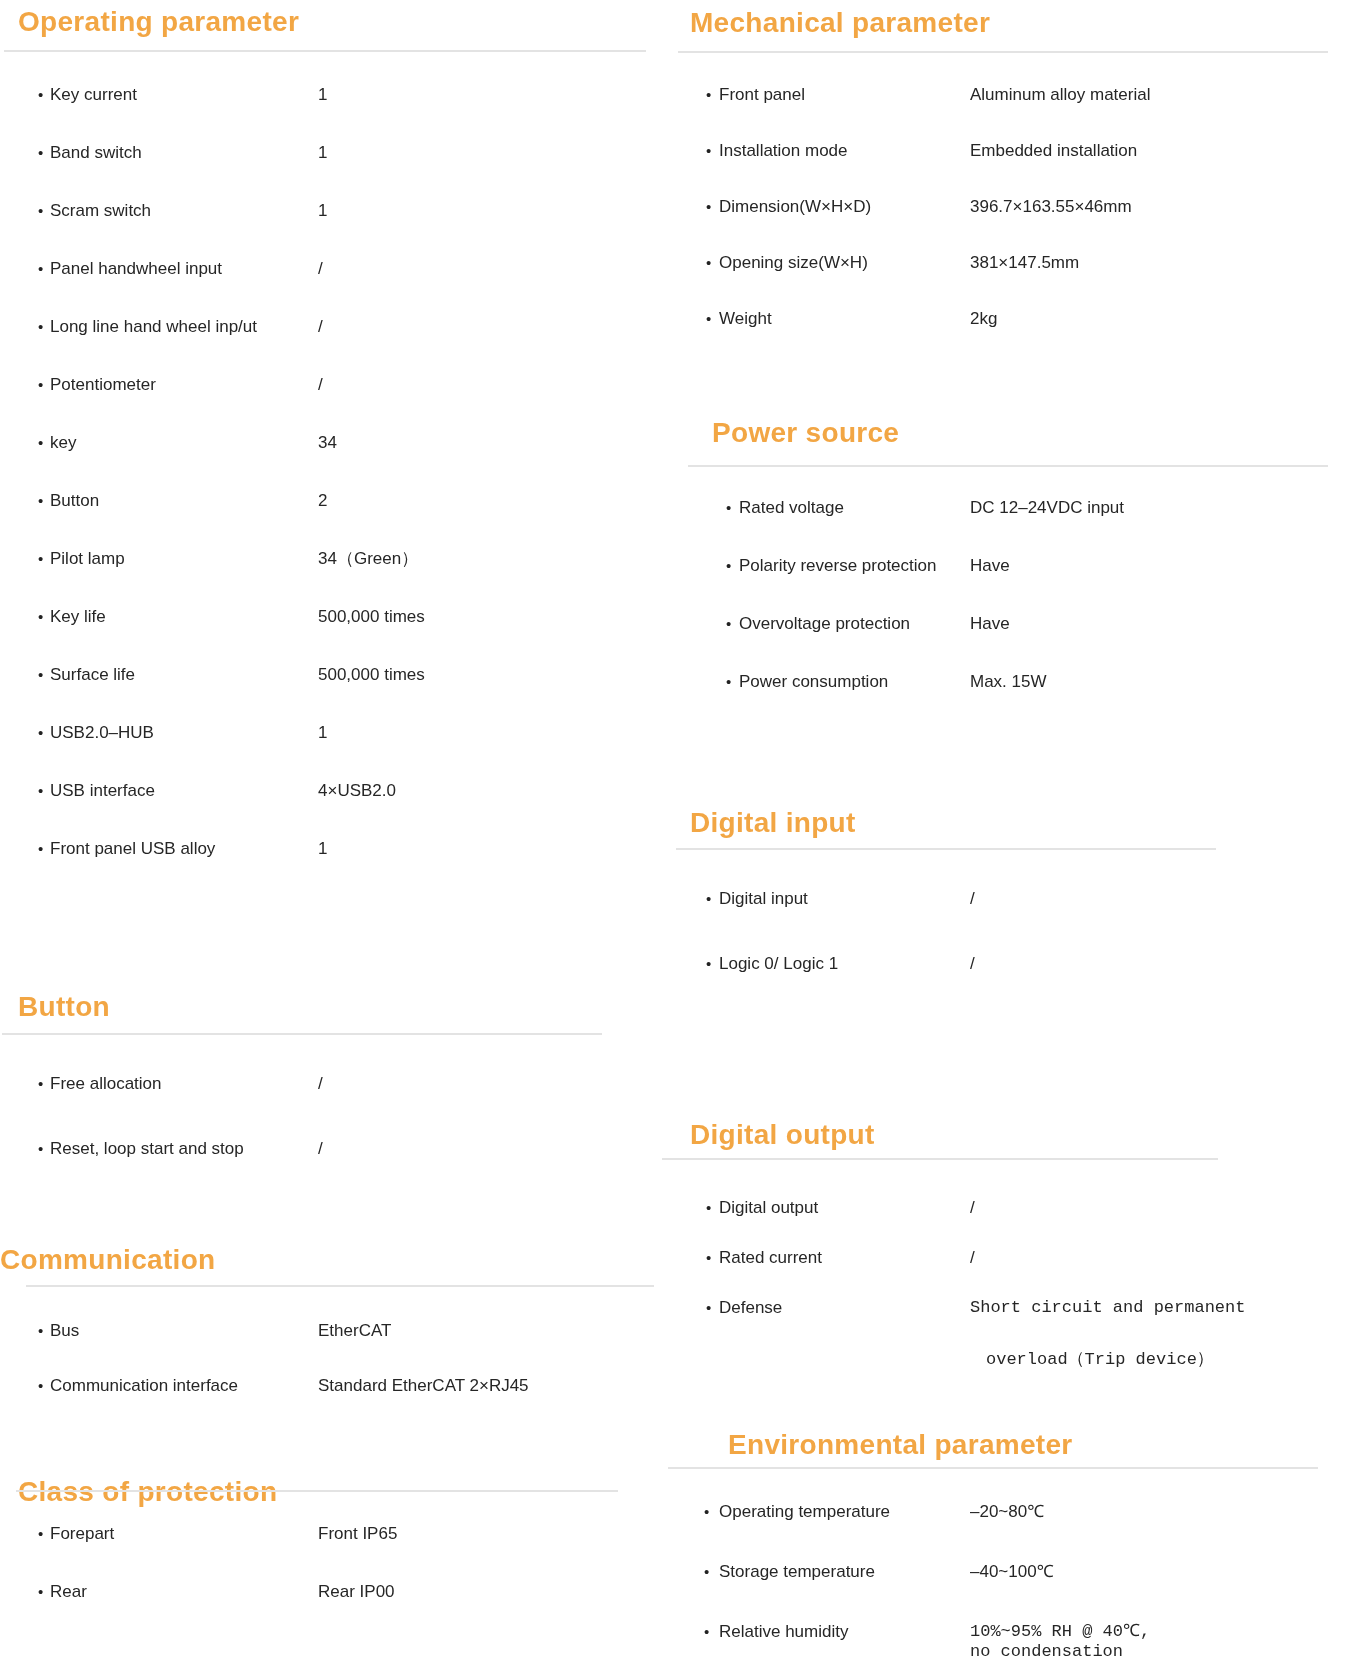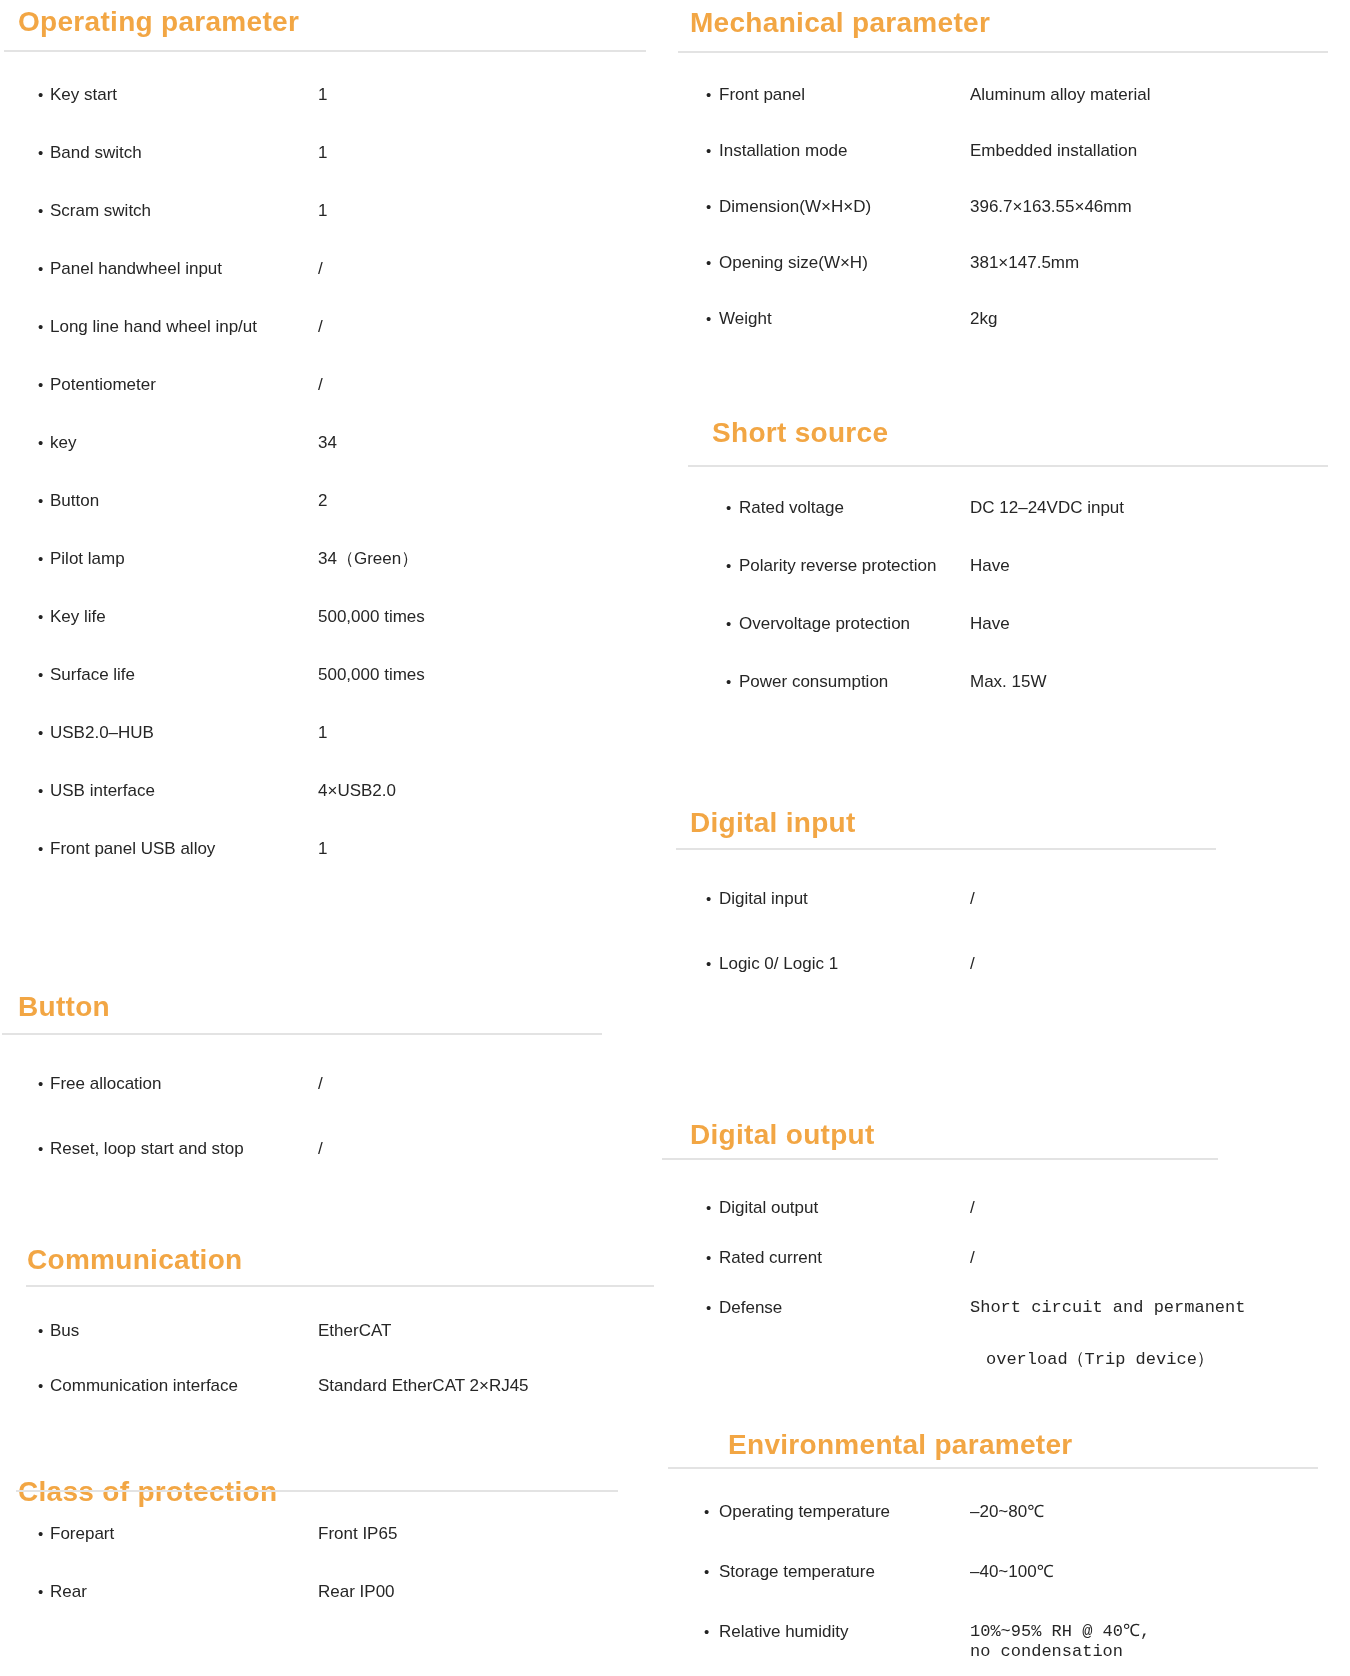--- a/index.html
+++ b/index.html
@@ -32,21 +32,21 @@
 </style>
 </head>
 <body>
 
 <div class="section" style="top:5px;">
   <h2 class="sec-title" style="left:18px;text-align:center;">Operating parameter</h2>
   <div class="divider" style="left:4px;top:45px;width:642px;"></div>
   <div class="rows" style="top:61px;--pitch:58px;--pad:19px;--bx:38px;--lx:50px;--vx:318px;">
       <div class="row">
     <span class="bullet">•</span>
-    <span class="label">Key start</span>
+    <span class="label">Key current</span>
     <span class="value">1</span>
   </div>
       <div class="row">
     <span class="bullet">•</span>
     <span class="label">Band switch</span>
     <span class="value">1</span>
   </div>
       <div class="row">
     <span class="bullet">•</span>
     <span class="label">Scram switch</span>
@@ -121,21 +121,21 @@
   </div>
       <div class="row">
     <span class="bullet">•</span>
     <span class="label">Reset, loop start and stop</span>
     <span class="value">/</span>
   </div>
     </div>
 </div>
 
 <div class="section" style="top:1243px;">
-  <h2 class="sec-title" style="left:27px;">Communication</h2>
+  <h2 class="sec-title" style="left:0;">Communication</h2>
   <div class="divider" style="left:26px;top:42px;width:628px;"></div>
   <div class="rows" style="top:61px;--pitch:55px;--pad:17px;--bx:38px;--lx:50px;--vx:318px;">
       <div class="row">
     <span class="bullet">•</span>
     <span class="label">Bus</span>
     <span class="value">EtherCAT</span>
   </div>
       <div class="row">
     <span class="bullet">•</span>
     <span class="label">Communication interface</span>
@@ -187,21 +187,21 @@
   </div>
       <div class="row">
     <span class="bullet">•</span>
     <span class="label">Weight</span>
     <span class="value">2kg</span>
   </div>
     </div>
 </div>
 
 <div class="section" style="top:416px;">
-  <h2 class="sec-title" style="left:712px;">Short source</h2>
+  <h2 class="sec-title" style="left:712px;">Power source</h2>
   <div class="divider" style="left:688px;top:49px;width:640px;"></div>
   <div class="rows" style="top:63px;--pitch:58px;--pad:19px;--bx:726px;--lx:739px;--vx:970px;">
       <div class="row">
     <span class="bullet">•</span>
     <span class="label">Rated voltage</span>
     <span class="value">DC 12–24VDC input</span>
   </div>
       <div class="row">
     <span class="bullet">•</span>
     <span class="label">Polarity reverse protection</span>

